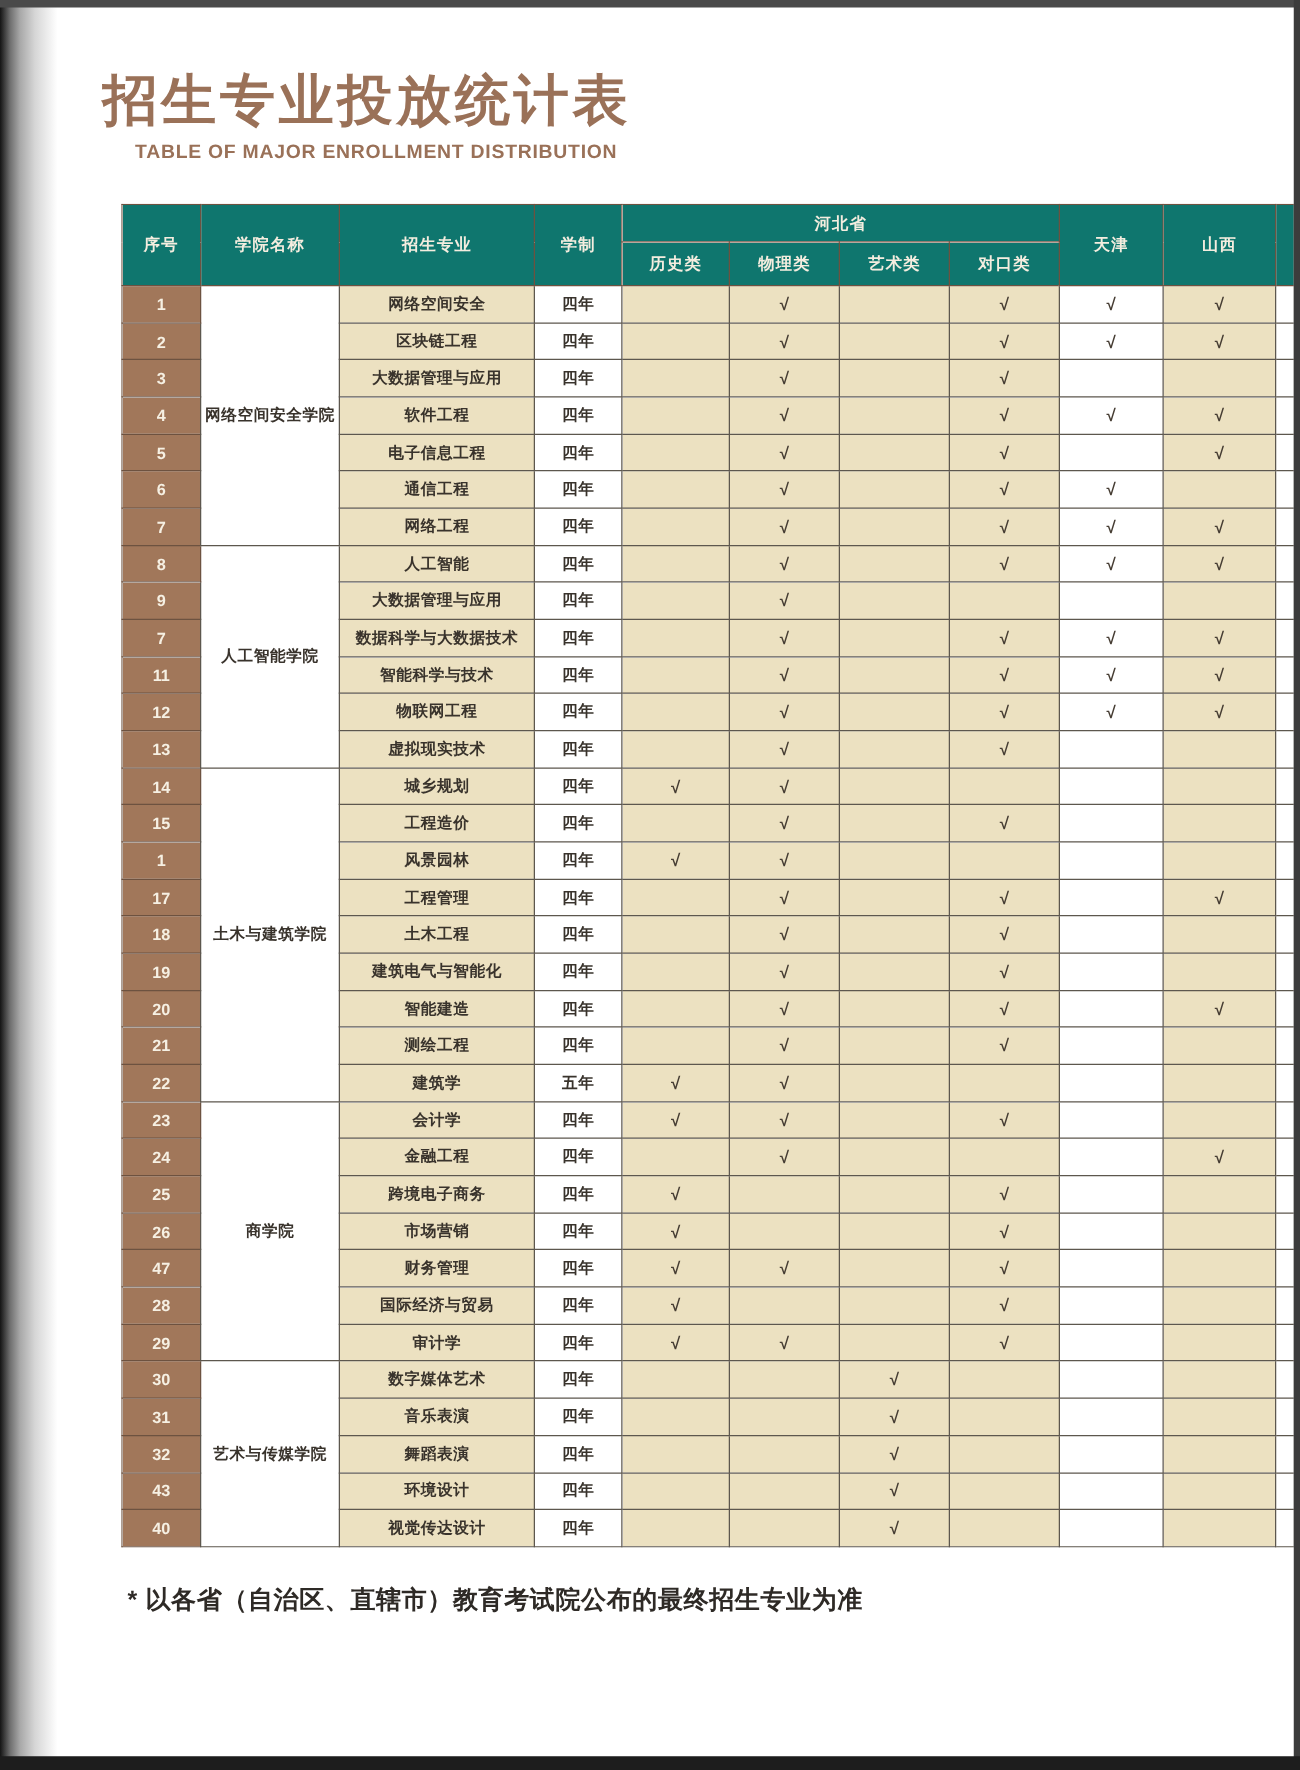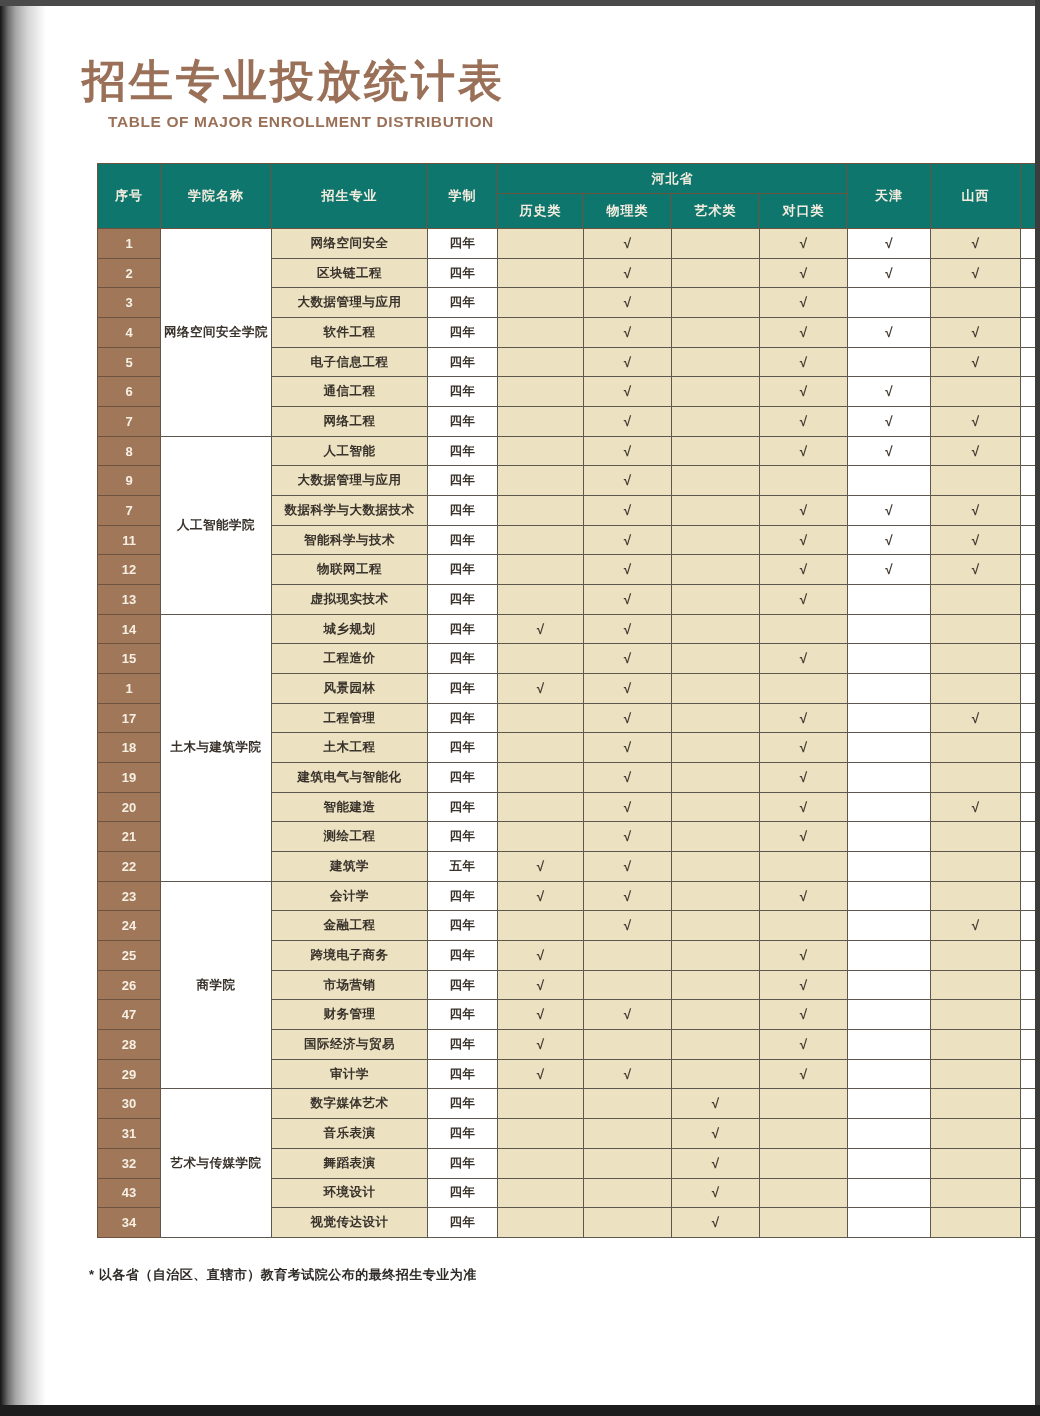--- a/index.html
+++ b/index.html
@@ -58,22 +58,22 @@
     border-color:#6d5240;
   }
   td.white  { background:#ffffff; }
   td.beige  { background:#ece1c1; }
   td.college, td.major, td.dur {
     font-size:12.5px; font-weight:700; color:#39332c; letter-spacing:0.5px;
   }
   td.ck { font-size:13.5px; font-weight:700; color:#463d33; }
 
   .footnote {
-    position:absolute; left:89px; top:1266px;
-    font-size:13px; font-weight:700; color:#2e2a26; letter-spacing:0.5px;
+    position:absolute; left:102px; top:1266px;
+    font-size:20px; font-weight:700; color:#2e2a26; letter-spacing:0.5px;
   }
 </style>
 </head>
 <body>
 
 <div class="page">
 
   <h1 class="title">招生专业投放统计表</h1>
   <div class="subtitle">TABLE OF MAJOR ENROLLMENT DISTRIBUTION</div>
 
@@ -506,21 +506,21 @@
             <td class="dur white">四年</td>
             <td class="ck beige"></td>
             <td class="ck beige"></td>
             <td class="ck beige">√</td>
             <td class="ck beige"></td>
             <td class="ck white"></td>
             <td class="ck beige"></td>
             <td class="white"></td>
           </tr>
           <tr>
-            <td class="num">34</td>
+            <td class="num">40</td>
             <td class="major beige">视觉传达设计</td>
             <td class="dur white">四年</td>
             <td class="ck beige"></td>
             <td class="ck beige"></td>
             <td class="ck beige">√</td>
             <td class="ck beige"></td>
             <td class="ck white"></td>
             <td class="ck beige"></td>
             <td class="white"></td>
           </tr>

